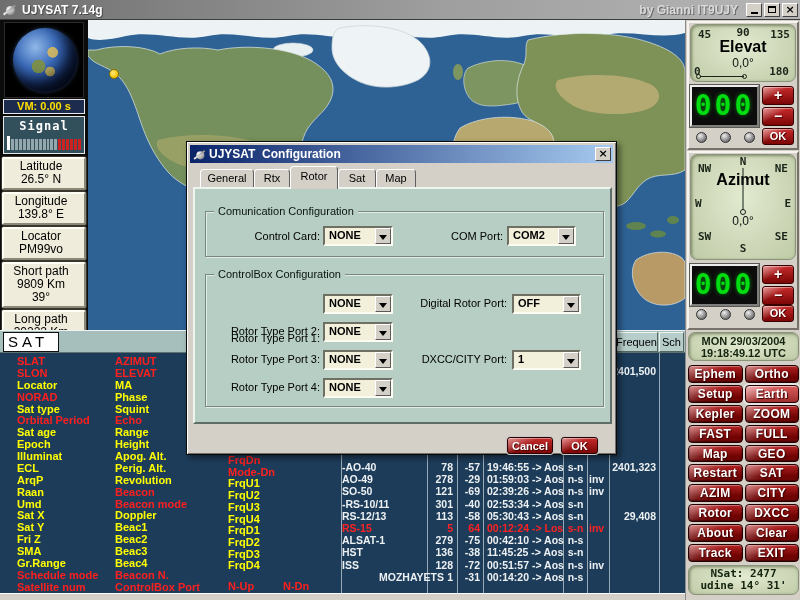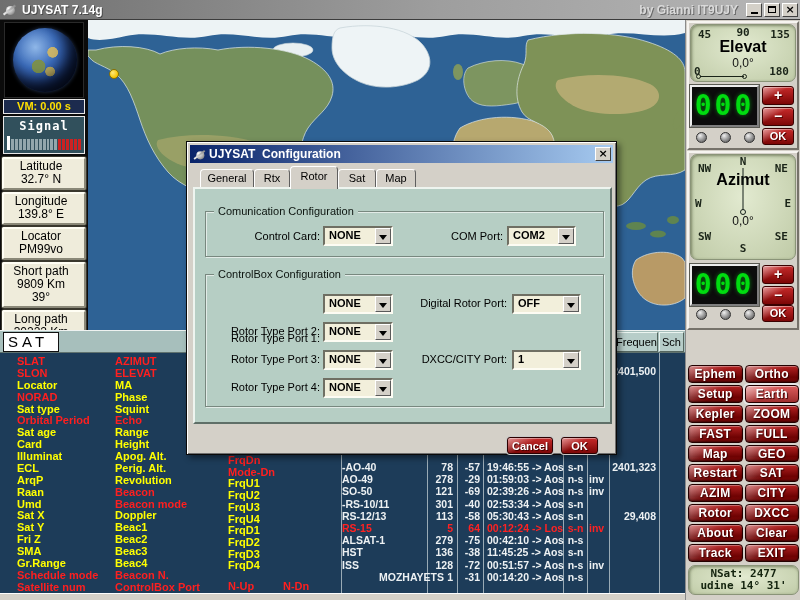--- a/index.html
+++ b/index.html
@@ -208,21 +208,21 @@
           <span class="sbar red"></span>
           <span class="sbar red"></span>
           <span class="sbar red"></span>
           <span class="sbar red"></span>
           <span class="sbar red"></span>
         </div>
     </div>
     <div class="info-boxes" id="infoBoxes">
         <div class="info-box">
           <div class="info-line">Latitude</div>
-          <div class="info-line">32.7° N</div>
+          <div class="info-line">26.5° N</div>
         </div>
         <div class="info-box">
           <div class="info-line">Longitude</div>
           <div class="info-line">139.8° E</div>
         </div>
         <div class="info-box">
           <div class="info-line">Locator</div>
           <div class="info-line">PM99vo</div>
         </div>
         <div class="info-box">
@@ -281,21 +281,21 @@
     </div>
     <div class="sat-body" id="satBody">
       <span class="partial-freq">2401,500</span>
     <span class="lab red" style="left: 17px; top: 2px;">SLAT</span>
         <span class="lab red" style="left: 17px; top: 13.9px;">SLON</span>
         <span class="lab yellow" style="left: 17px; top: 25.8px;">Locator</span>
         <span class="lab red" style="left: 17px; top: 37.6px;">NORAD</span>
         <span class="lab yellow" style="left: 17px; top: 49.5px;">Sat type</span>
         <span class="lab red" style="left: 17px; top: 61.4px;">Orbital Period</span>
         <span class="lab yellow" style="left: 17px; top: 73.3px;">Sat age</span>
-        <span class="lab yellow" style="left: 17px; top: 85.2px;">Card</span>
+        <span class="lab yellow" style="left: 17px; top: 85.2px;">Epoch</span>
         <span class="lab yellow" style="left: 17px; top: 97px;">Illuminat</span>
         <span class="lab yellow" style="left: 17px; top: 108.9px;">ECL</span>
         <span class="lab yellow" style="left: 17px; top: 120.8px;">ArqP</span>
         <span class="lab yellow" style="left: 17px; top: 132.7px;">Raan</span>
         <span class="lab yellow" style="left: 17px; top: 144.6px;">Umd</span>
         <span class="lab yellow" style="left: 17px; top: 156.4px;">Sat X</span>
         <span class="lab yellow" style="left: 17px; top: 168.3px;">Sat Y</span>
         <span class="lab yellow" style="left: 17px; top: 180.2px;">Fri Z</span>
         <span class="lab yellow" style="left: 17px; top: 192.1px;">SMA</span>
         <span class="lab yellow" style="left: 17px; top: 204px;">Gr.Range</span>
@@ -553,20 +553,24 @@
       <button class="sq-btn plus">+</button>
       <button class="sq-btn minus">−</button>
       <div class="led-dots">
         <span class="led"></span>
         <span class="led"></span>
         <span class="led"></span>
       </div>
       <button class="sq-btn okb">OK</button>
     </div>
 
+    <div class="lcd clock">
+      <div>MON 29/03/2004</div>
+      <div>19:18:49.12 UTC</div>
+    </div>
 
     <div class="btn-grid" id="btnGrid">
         <button class="cmd-btn">Ephem</button>
         <button class="cmd-btn">Ortho</button>
         <button class="cmd-btn">Setup</button>
         <button class="cmd-btn active">Earth</button>
         <button class="cmd-btn">Kepler</button>
         <button class="cmd-btn">ZOOM</button>
         <button class="cmd-btn">FAST</button>
         <button class="cmd-btn">FULL</button>

